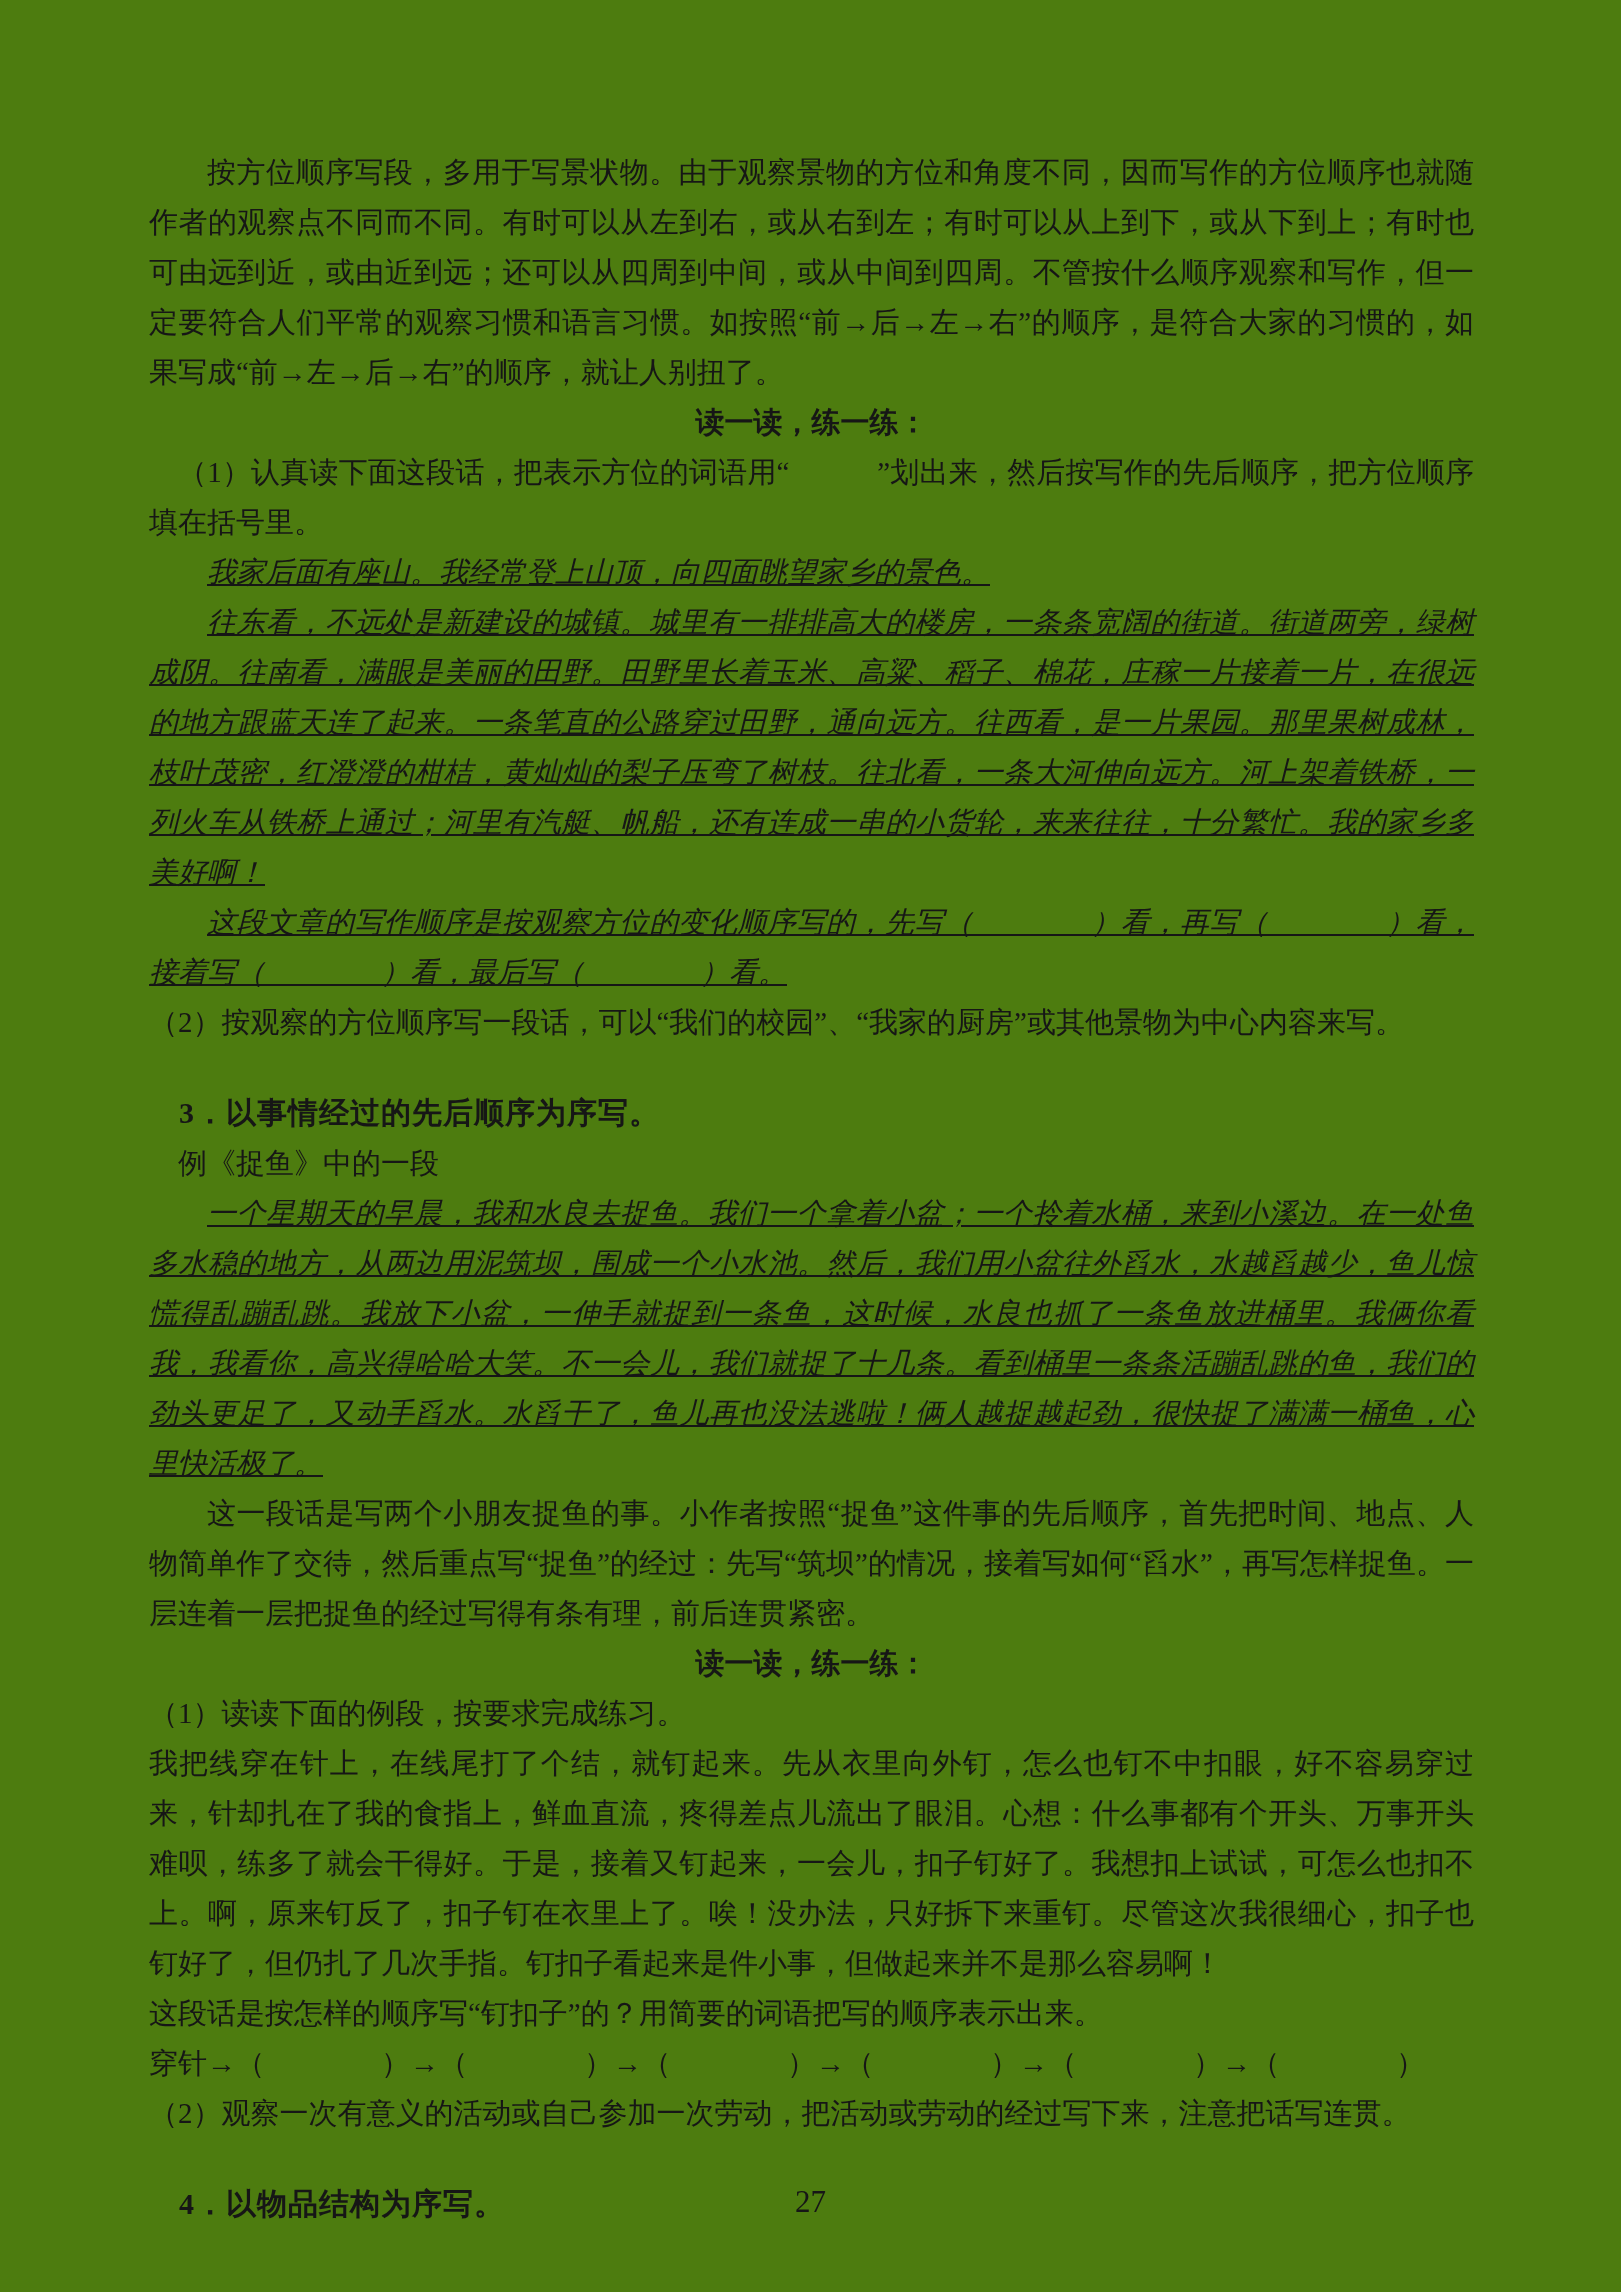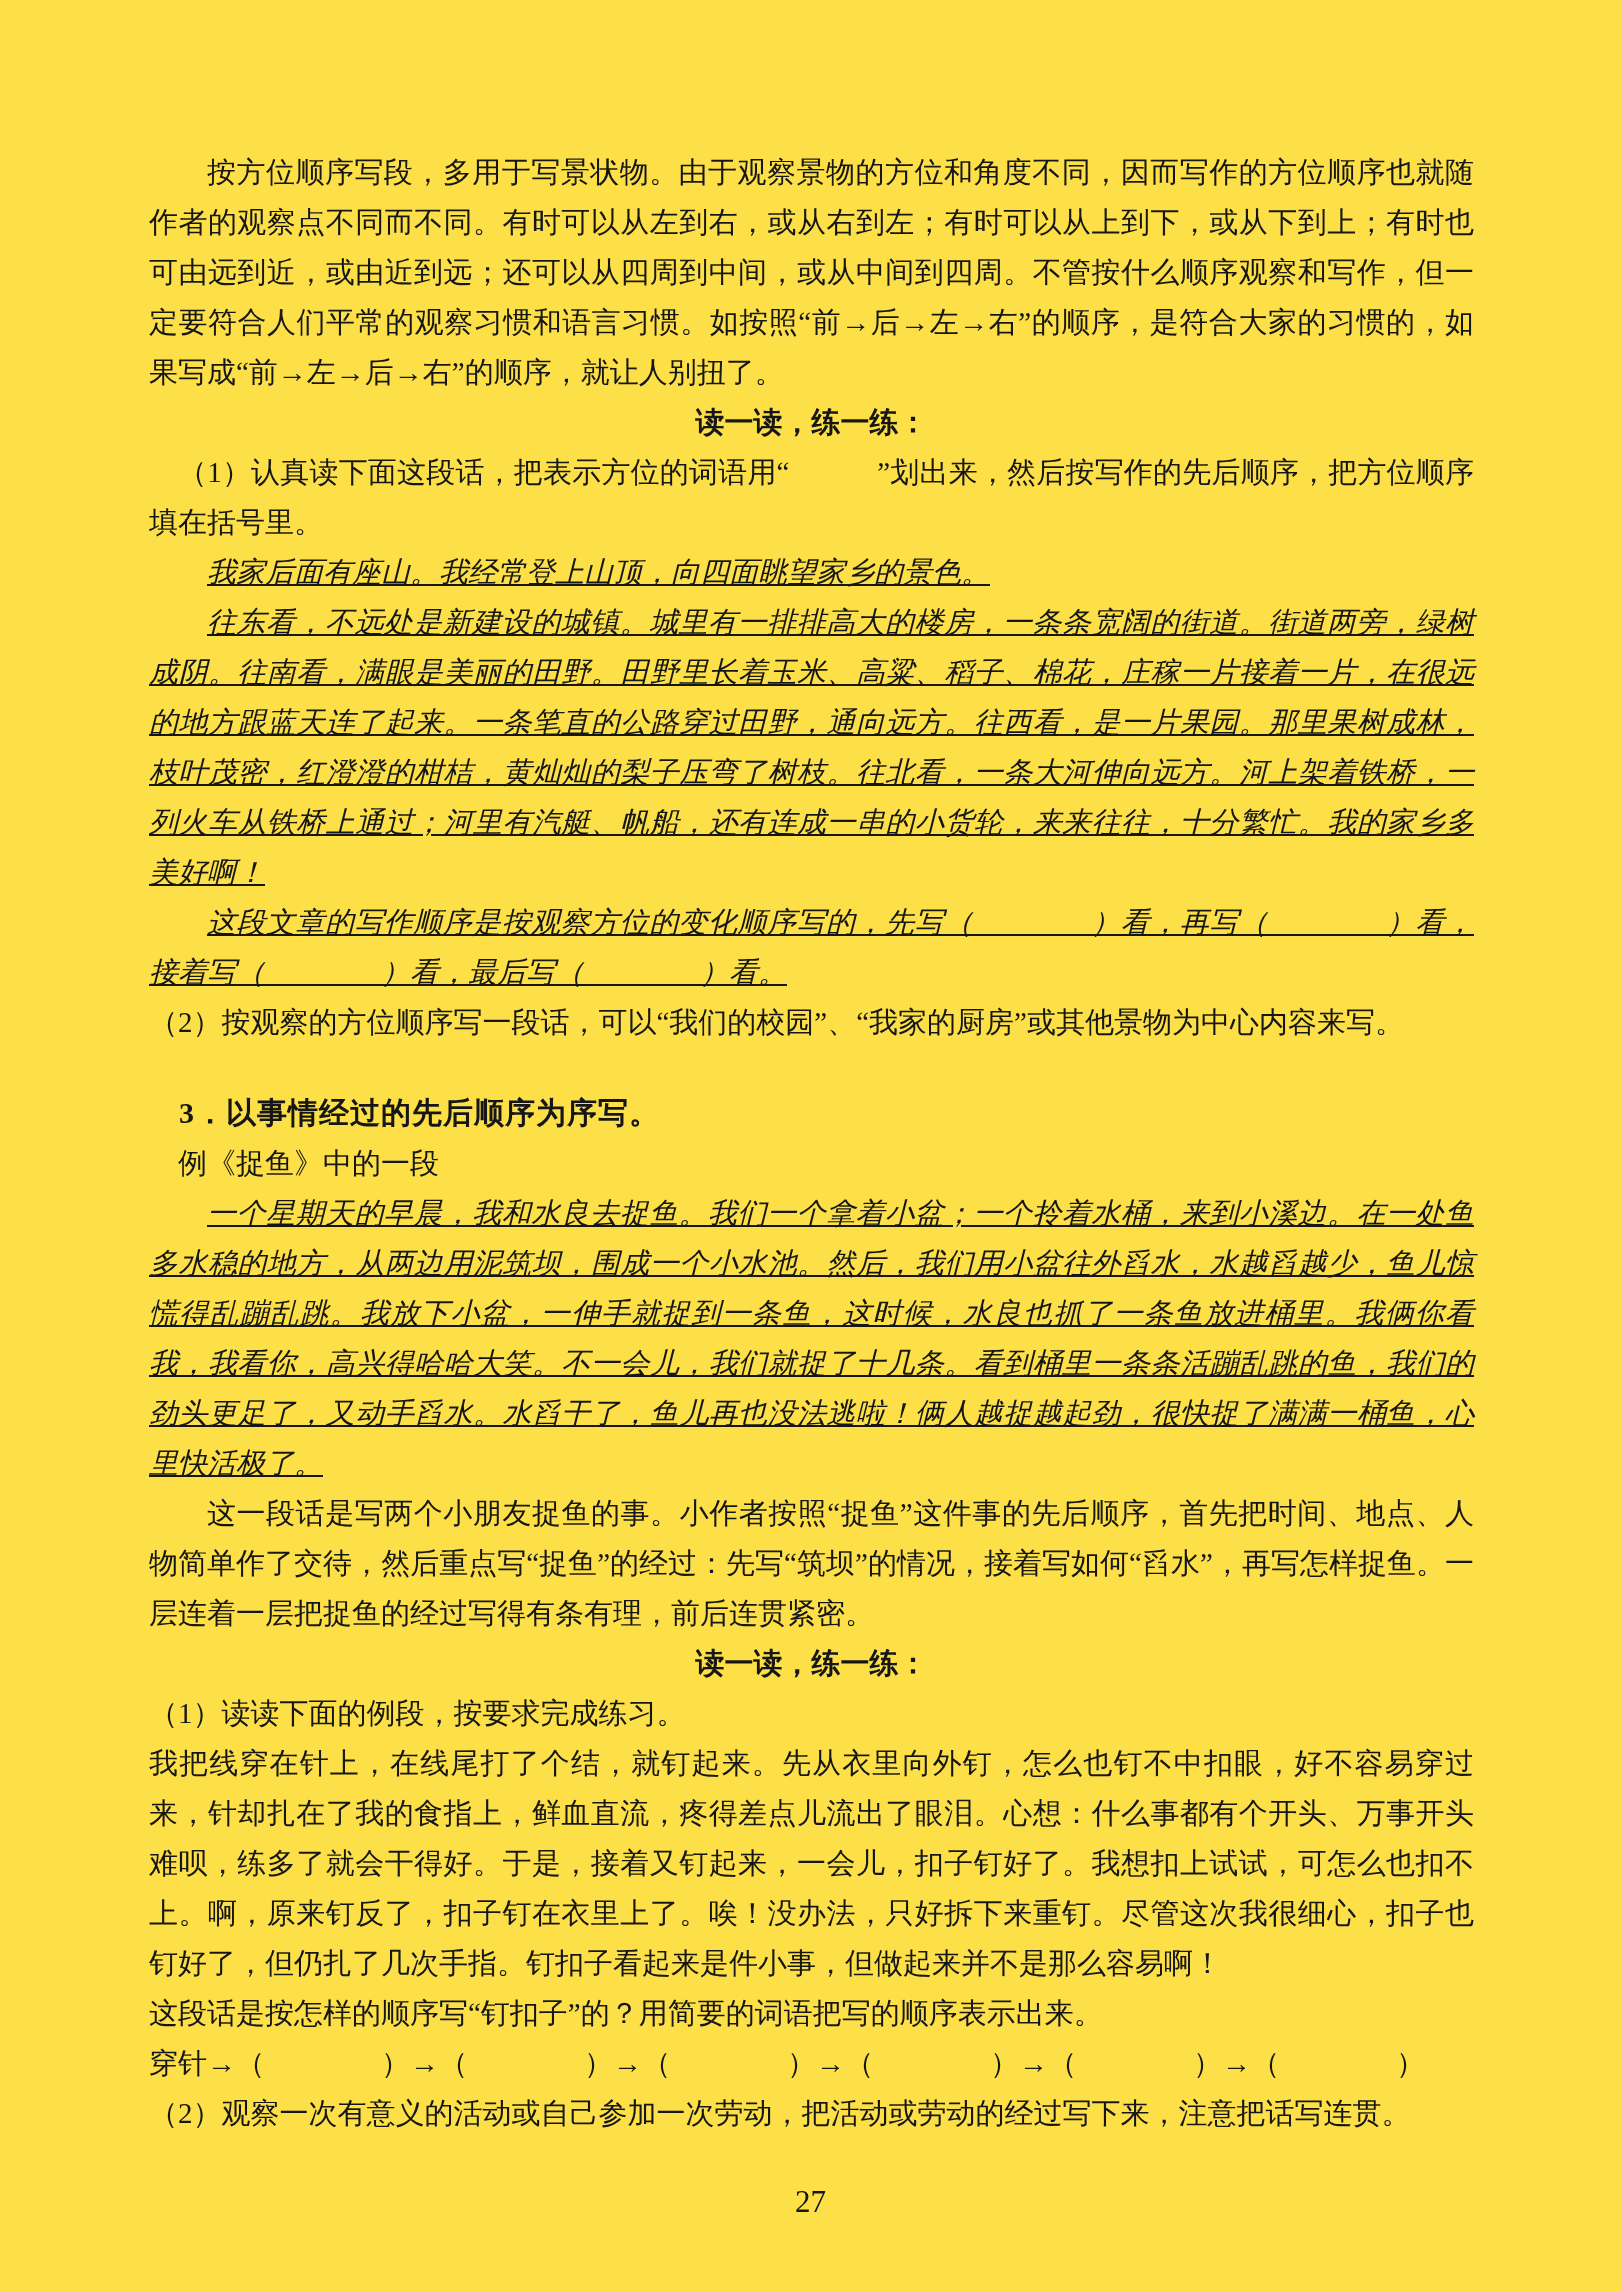--- a/index.html
+++ b/index.html
@@ -4,21 +4,21 @@
 <style>
   html, body {
     margin: 0;
     padding: 0;
     background: #e8e8e8;
   }
   .page {
     position: relative;
     width: 1621px;
     height: 2293px;
-    background: #fde047;
+    background: #4d7c0f;
     margin: 0 auto;
     overflow: hidden;
     font-family: "Liberation Serif", "DejaVu Serif", serif;
     color: #161616;
   }
   .content {
     position: absolute;
     top: 147px;
     left: 149px;
     width: 1325px;
@@ -95,18 +95,19 @@
     <p>（1）读读下面的例段，按要求完成练习。</p>
 
     <p>我把线穿在针上，在线尾打了个结，就钉起来。先从衣里向外钉，怎么也钉不中扣眼，好不容易穿过来，针却扎在了我的食指上，鲜血直流，疼得差点儿流出了眼泪。心想：什么事都有个开头、万事开头难呗，练多了就会干得好。于是，接着又钉起来，一会儿，扣子钉好了。我想扣上试试，可怎么也扣不上。啊，原来钉反了，扣子钉在衣里上了。唉！没办法，只好拆下来重钉。尽管这次我很细心，扣子也钉好了，但仍扎了几次手指。钉扣子看起来是件小事，但做起来并不是那么容易啊！</p>
 
     <p>这段话是按怎样的顺序写“钉扣子”的？用简要的词语把写的顺序表示出来。</p>
 
     <p>穿针→（　　　　）→（　　　　）→（　　　　）→（　　　　）→（　　　　）→（　　　　）</p>
 
     <p>（2）观察一次有意义的活动或自己参加一次劳动，把活动或劳动的经过写下来，注意把话写连贯。</p>
 
+    <h4 class="section-heading">4．以物品结构为序写。</h4>
 
   </div>
 
   <div class="page-number">27</div>
 </div>
 
 
 </body></html>

